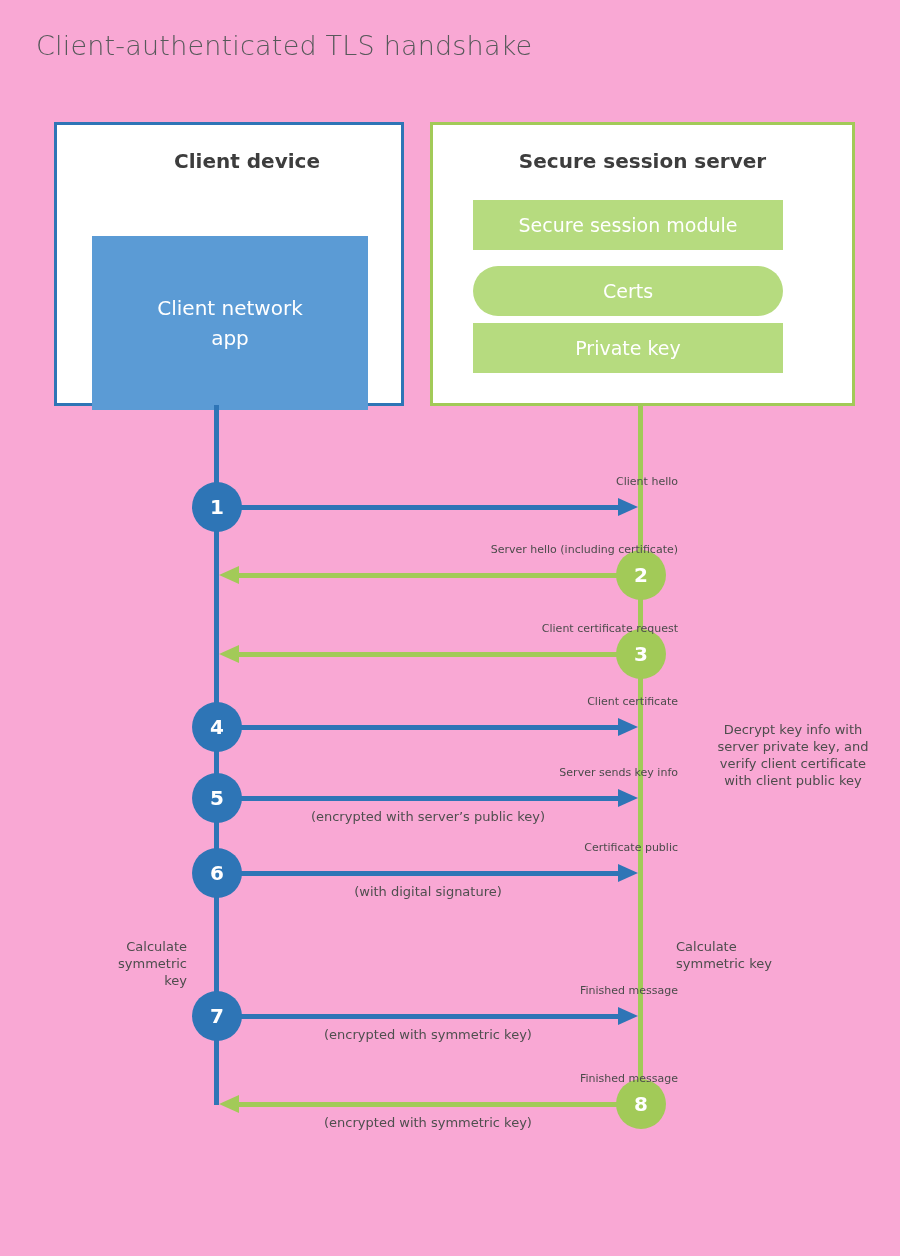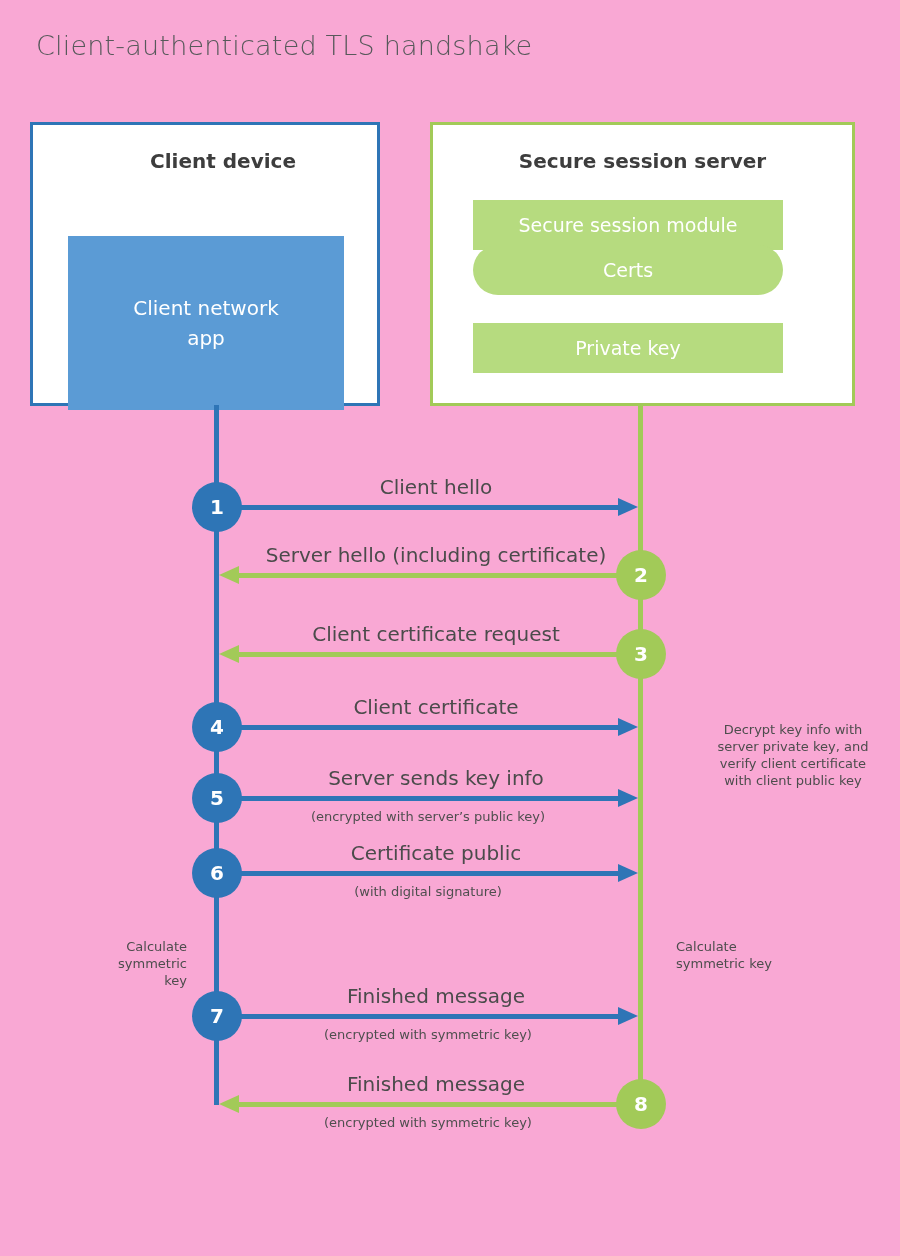--- a/index.html
+++ b/index.html
@@ -10,29 +10,29 @@
     --txt:#4b4b4b;
   }
   *{margin:0;padding:0;box-sizing:border-box;}
   body{background:#ffffff;font-family:"DejaVu Sans","Liberation Sans",sans-serif;}
   .stage{position:relative;width:900px;height:1256px;background:#f9a8d4;overflow:hidden;}
 
   .title{position:absolute;left:36px;top:30px;font-size:27px;font-weight:300;color:#58595b;letter-spacing:.2px;}
 
   
   .actor{position:absolute;top:122px;height:284px;background:#fff;}
-  .actor.client{left:30px;width:350px;border:3px solid var(--blue);padding-left:36px;}
+  .actor.client{left:54px;width:350px;border:3px solid var(--blue);padding-left:36px;}
   .actor.server{left:430px;width:425px;border:3px solid var(--green);}
   .actor-title{margin-top:24px;text-align:center;font-size:20px;font-weight:bold;color:#3d3d3d;}
   .app-box{position:absolute;left:35px;top:75px;width:276px;height:174px;background:var(--blue-light);
     display:flex;align-items:center;justify-content:center;margin-top:36px;}
   .app-box span{display:block;width:180px;text-align:center;color:#fff;font-size:20px;line-height:1.5;}
   .bar{position:absolute;left:40px;width:310px;height:50px;background:var(--green-light);
     color:#fff;font-size:19px;text-align:center;line-height:50px;}
-  .bar.b0{top:75px;} .bar.b1{top:120px;border-radius:25px;} .bar.b2{top:198px;}
+  .bar.b0{top:75px;} .bar.b1{top:141px;border-radius:25px;} .bar.b2{top:198px;}
 
   
   .lifeline{position:absolute;top:405px;height:700px;width:5px;}
   .lifeline.client-line{left:214px;background:var(--blue);}
   .lifeline.server-line{left:638px;background:var(--green);}
 
   
   .row{position:absolute;inset:0;pointer-events:none;}
   .circle{position:absolute;width:50px;height:50px;border-radius:50%;top:calc(var(--cy) - 25px);
     color:#fff;font-size:20px;font-weight:bold;text-align:center;line-height:50px;}
@@ -42,22 +42,22 @@
   .line{position:absolute;height:5px;top:calc(var(--cy) - 2px);}
   .row.blue .line{background:var(--blue);}
   .row.green .line{background:var(--green);}
   .row.dirR .line{left:217px;width:401px;}
   .row.dirR .line::after{content:"";position:absolute;right:-20px;top:-7px;width:0;height:0;
     border-top:9px solid transparent;border-bottom:9px solid transparent;border-left:20px solid var(--blue);}
   .row.dirL .line{left:239px;width:400px;}
   .row.dirL .line::before{content:"";position:absolute;left:-20px;top:-7px;width:0;height:0;
     border-top:9px solid transparent;border-bottom:9px solid transparent;border-right:20px solid var(--green);}
 
-  .flow-label{position:absolute;left:186px;width:500px;text-align:center;top:calc(var(--cy) - 32px);
-    font-size:20px;color:var(--txt);}
+  .flow-label{position:absolute;left:178px;width:500px;text-align:right;top:calc(var(--cy) - 32px);
+    font-size:11px;color:var(--txt);}
   .flow-sub{position:absolute;left:178px;width:500px;text-align:center;top:calc(var(--cy) + 11px);
     font-size:13px;color:#4f4f4f;}
 
   
   .note{position:absolute;font-size:13px;color:#4d4d4d;line-height:1.32;}
   .note.decrypt{left:666px;top:721px;width:168px;text-align:center;margin-left:43px;}
   .note.calc-left{left:92px;top:938px;width:95px;text-align:right;}
   .note.calc-right{left:676px;top:938px;width:100px;text-align:left;}
 </style>
 </head>

